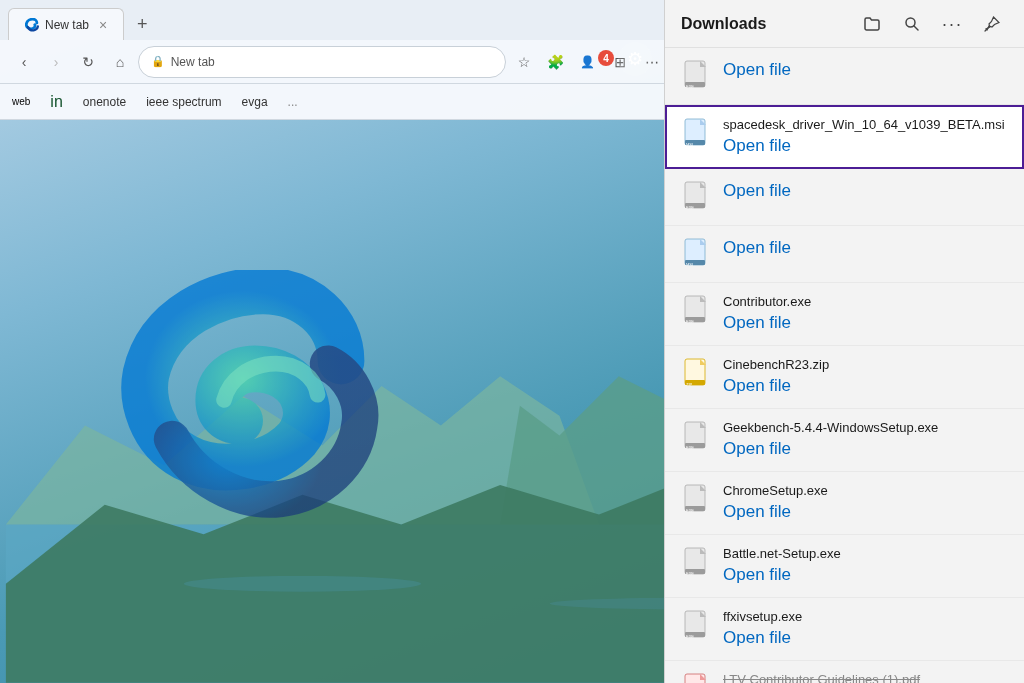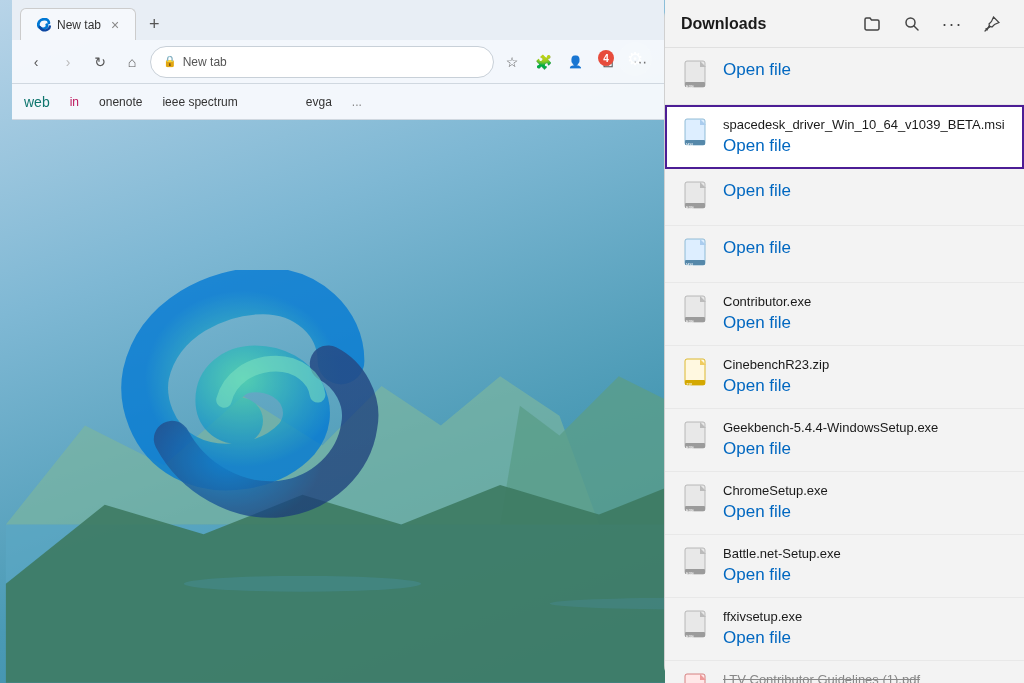--- a/index.html
+++ b/index.html
@@ -45,21 +45,20 @@
       position: absolute;
       top: 0;
       right: 0;
       width: 360px;
       bottom: 0;
       background: #fef9c3;
       border-left: 1px solid #d0d0d0;
       display: flex;
       flex-direction: column;
       z-index: 100;
-      border-radius: 18px;
     }
 
     .downloads-header {
       height: 48px;
       display: flex;
       align-items: center;
       padding: 0 16px;
       gap: 8px;
       background: #f3f3f3;
       border-bottom: 1px solid #e0e0e0;
@@ -200,21 +199,21 @@
       </radialGradient>
     </defs>
 
     <path d="M85,35 C85,20 72,8 55,8 C38,8 15,18 10,40 C8,50 12,65 25,72 C38,79 58,76 68,65 C72,60 73,54 70,48 C67,42 60,38 52,38 C44,38 38,43 38,50 C38,55 41,58 46,58" fill="none" stroke="url(#edgeGrad1)" stroke-width="18" stroke-linecap="round" opacity="0.9"></path>
     <path d="M20,65 C28,80 45,90 62,88 C78,86 90,74 92,60 C94,50 88,40 80,36" fill="none" stroke="url(#edgeGrad2)" stroke-width="14" stroke-linecap="round" opacity="0.85"></path>
 
     <path d="M40,50 C42,42 50,36 60,36 C68,36 75,41 76,48" fill="none" stroke="#7de8c0" stroke-width="6" stroke-linecap="round" opacity="0.6"></path>
   </svg>
 </div>
 
-<div style="position:absolute;top:0;left:0;right:360px;height:130px;z-index:10;padding-left:12px;">
+<div style="position:absolute;top:0;left:0;right:348px;height:130px;z-index:10;">
 
   <div style="height:40px;background:#e8eef5;display:flex;align-items:flex-end;padding:0 8px 0 8px;">
     <div style="background:rgba(245,248,252,0.97);height:32px;padding:0 16px;border-radius:6px 6px 0 0;display:flex;align-items:center;font-size:12px;color:#333;gap:6px;border:1px solid #ccc;border-bottom:none;">
 
       <svg width="14" height="14" viewBox="0 0 100 100">
         <path d="M85,35 C85,20 72,8 55,8 C38,8 15,18 10,40 C8,50 12,65 25,72 C38,79 58,76 68,65 C72,60 73,54 70,48" fill="none" stroke="#0078d4" stroke-width="20" stroke-linecap="round"></path>
         <path d="M20,65 C28,80 45,90 62,88 C78,86 90,74 92,60" fill="none" stroke="#0d47a1" stroke-width="16" stroke-linecap="round"></path>
       </svg>
       <span>New tab</span>
       <span style="margin-left:4px;color:#888;cursor:pointer;font-size:14px;">×</span>
@@ -233,25 +232,25 @@
       <span style="color:#555;">New tab</span>
     </div>
     <div class="toolbar-icon">☆</div>
     <div class="toolbar-icon">🧩</div>
     <div class="toolbar-icon" style="font-size:12px;">👤</div>
     <div class="toolbar-icon">⊞</div>
     <div class="toolbar-icon">⋯</div>
   </div>
 
   <div style="height:36px;background:rgba(245,248,252,0.98);border-bottom:1px solid #d0d8e0;display:flex;align-items:center;padding:0 12px;gap:20px;overflow:hidden;">
-    <span style="font-size:14px;color:#0f766e;cursor:pointer;">web</span>
-    <span style="font-size:12px;color:#be185d;cursor:pointer;">in</span>
+    <span style="font-size:10px;color:#000000;cursor:pointer;">web</span>
+    <span style="font-size:16px;color:#14532d;cursor:pointer;">in</span>
     <span style="font-size:12px;color:#333;cursor:pointer;">onenote</span>
     <span style="font-size:12px;color:#333;cursor:pointer;">ieee spectrum</span>
-    <span style="font-size:12px;color:#333;cursor:pointer;margin-left:48px;">evga</span>
+    <span style="font-size:12px;color:#333;cursor:pointer;">evga</span>
     <span style="font-size:12px;color:#888;cursor:pointer;">...</span>
   </div>
 </div>
 
 <div style="position:absolute;top:50px;right:410px;background:#e74c3c;color:white;font-size:10px;font-weight:bold;width:16px;height:16px;border-radius:50%;display:flex;align-items:center;justify-content:center;z-index:20;">4</div>
 
 <div style="position:absolute;top:42px;right:372px;width:34px;height:34px;background:rgba(255,255,255,0.15);border-radius:50%;display:flex;align-items:center;justify-content:center;color:white;font-size:18px;cursor:pointer;z-index:20;">⚙</div>
 
 <div class="downloads-panel">
 

